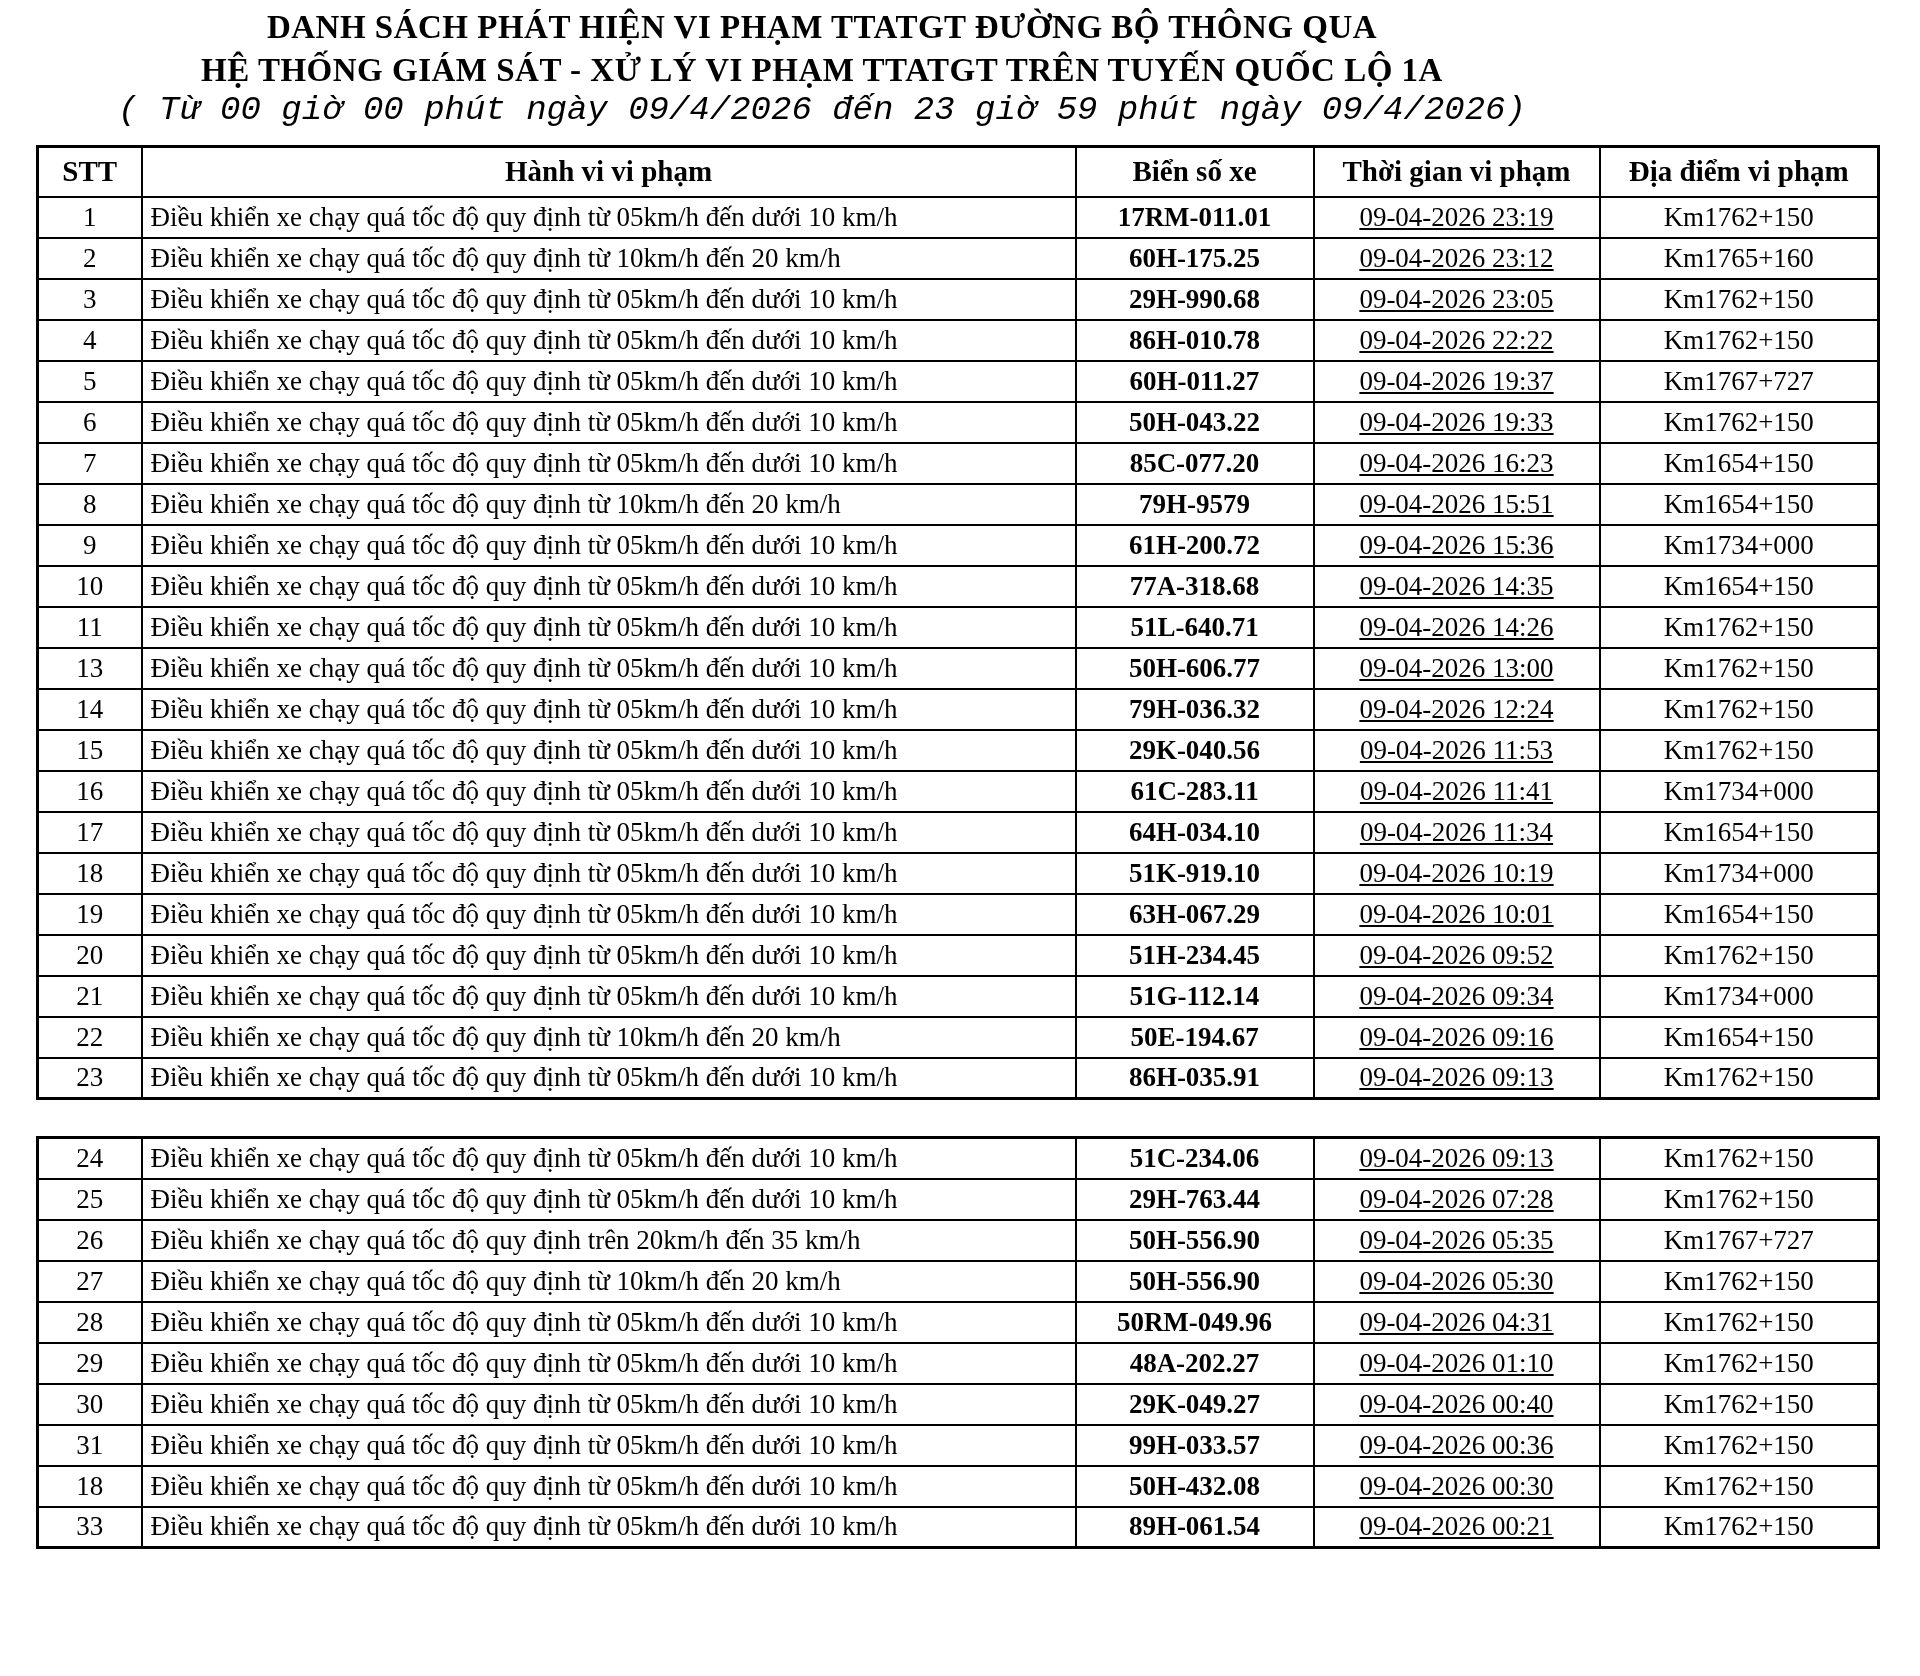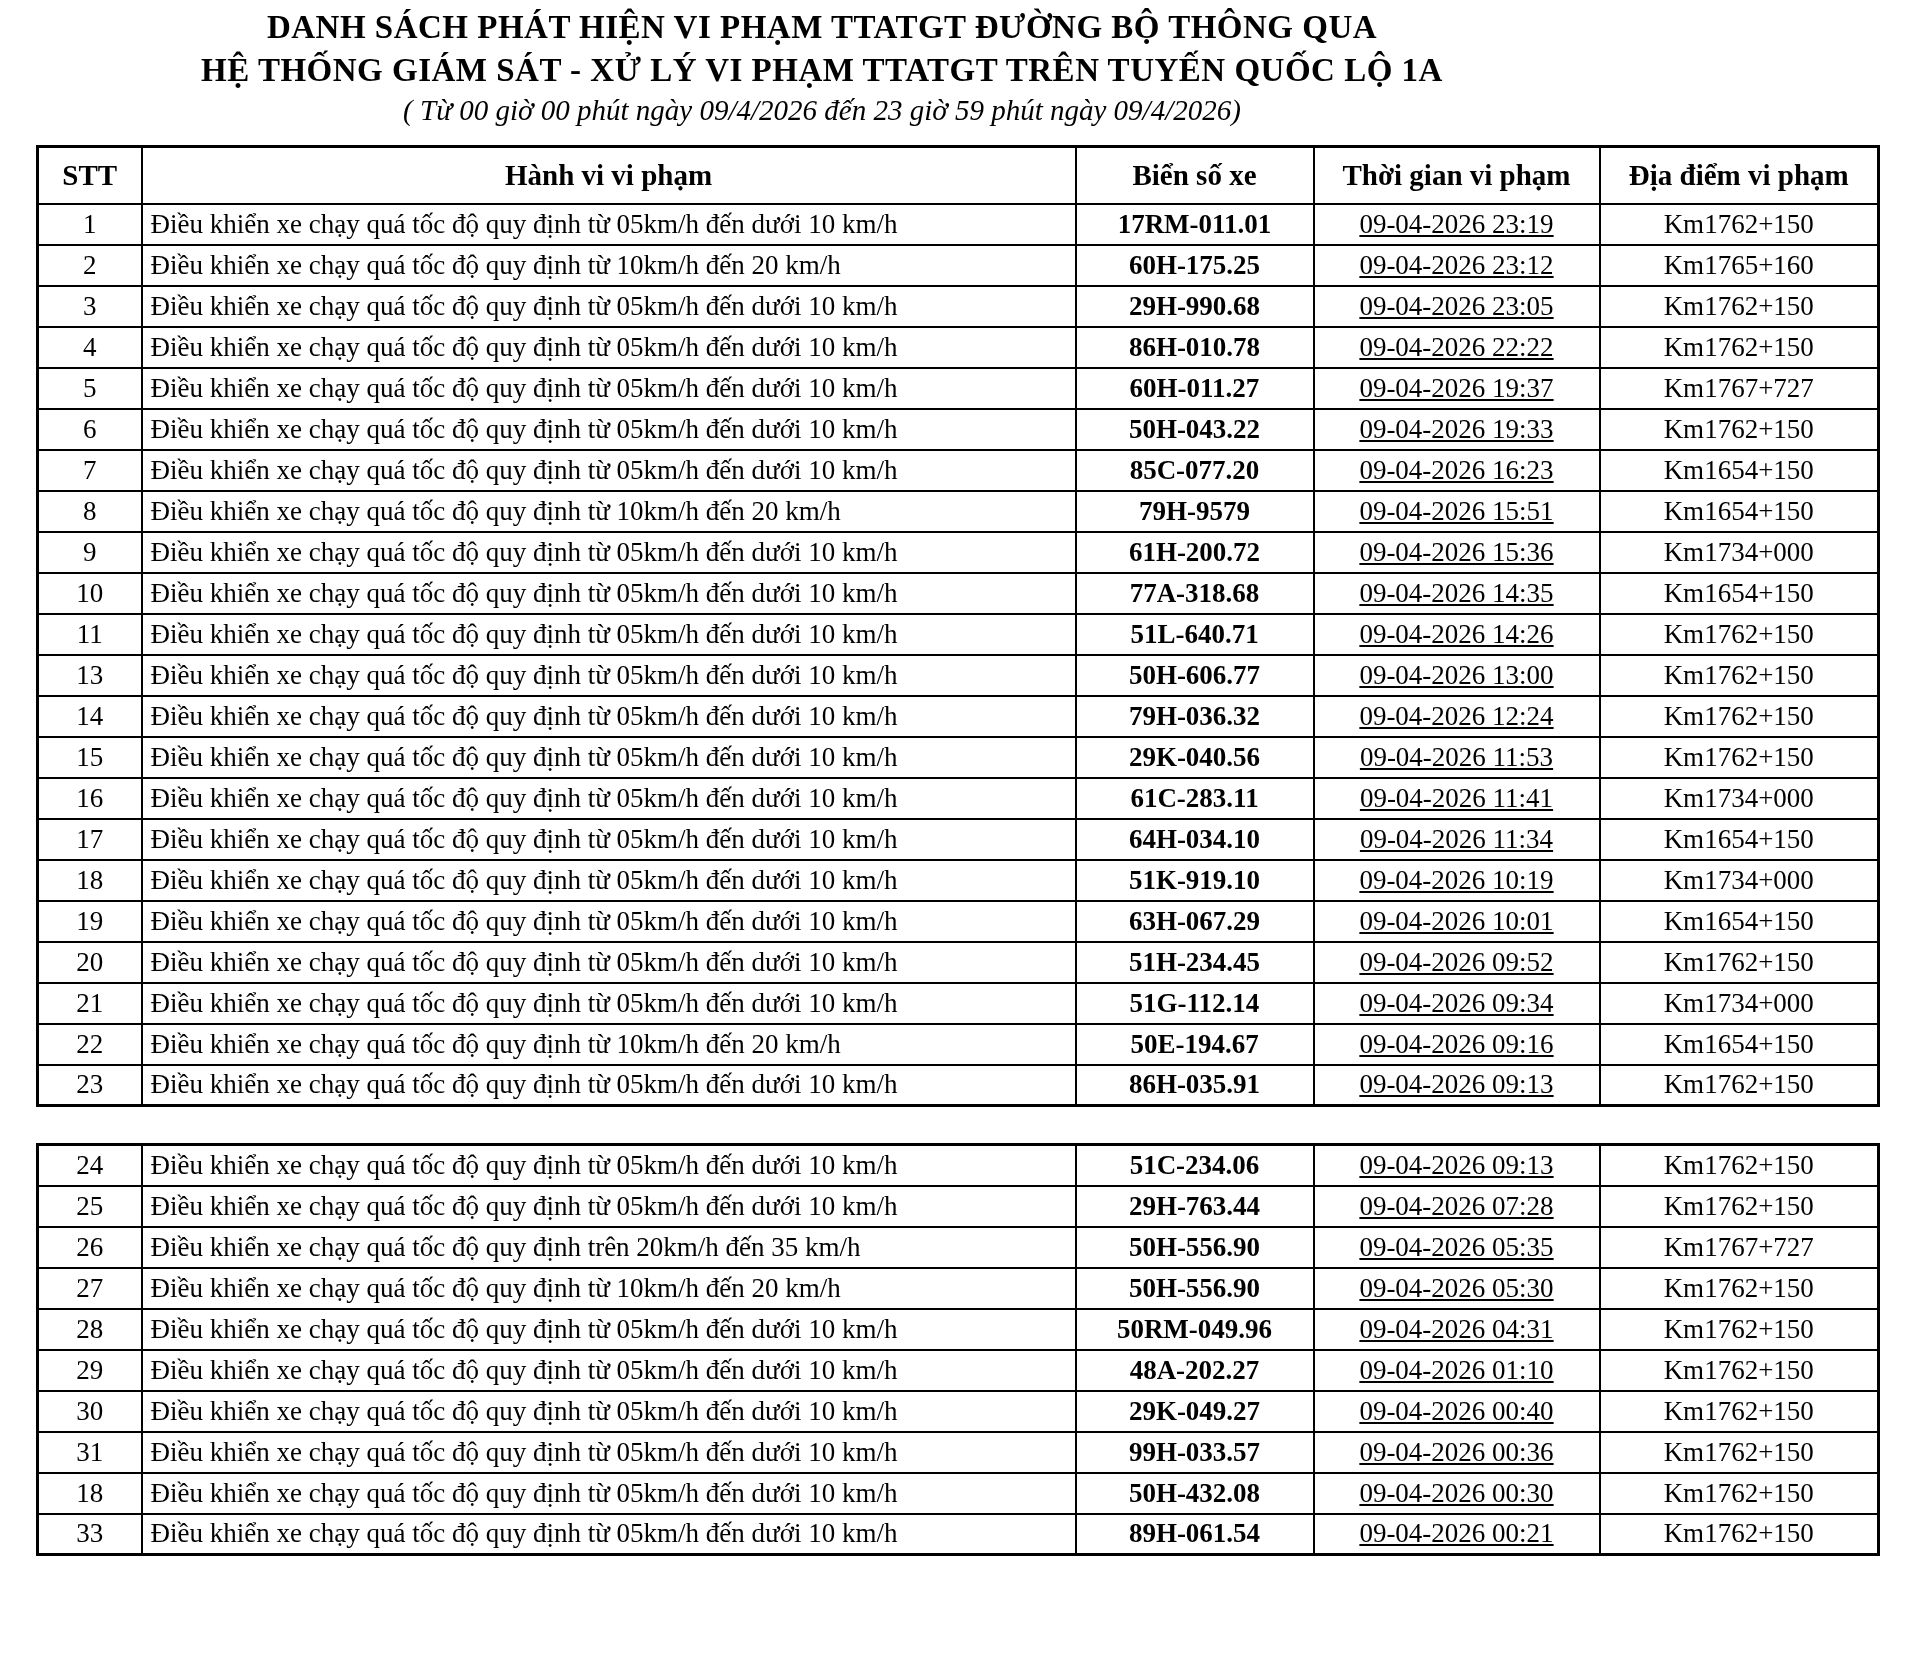--- a/index.html
+++ b/index.html
@@ -22,22 +22,23 @@
     width: 1644px;
   }
   .title-line {
     font-weight: bold;
     font-size: 33px;
     line-height: 43px;
     letter-spacing: 0.5px;
   }
   .subtitle-line {
     font-style: italic;
-    font-size: 29px;
+    font-size: 34px;
     line-height: 36px;
+    font-family: Liberation Mono, monospace;
   }
   table.violations {
     border-collapse: collapse;
     table-layout: fixed;
     width: 1841px;
     margin-left: 36px;
     border: 3px solid #000;
   }
   table.block-1 { margin-top: 17px; }
   table.block-2 { margin-top: 36px; }
@@ -48,21 +49,21 @@
     padding: 1px 8px;
     overflow: hidden;
     white-space: nowrap;
     vertical-align: middle;
     box-sizing: border-box;
   }
   table.violations th {
     font-size: 29px;
     font-weight: bold;
     text-align: center;
-    height: 57px;
+    height: 50px;
   }
   table.violations td { height: 41px; }
   td.c-stt      { text-align: center; }
   td.c-violation{ text-align: left; }
   td.c-plate    { text-align: center; font-weight: bold; margin-top: 47px; }
   td.c-time     { text-align: center; text-decoration: underline; }
   td.c-location { text-align: center; }
   col.w-stt      { width: 104px; }
   col.w-violation{ width: 934px; }
   col.w-plate    { width: 238px; }

